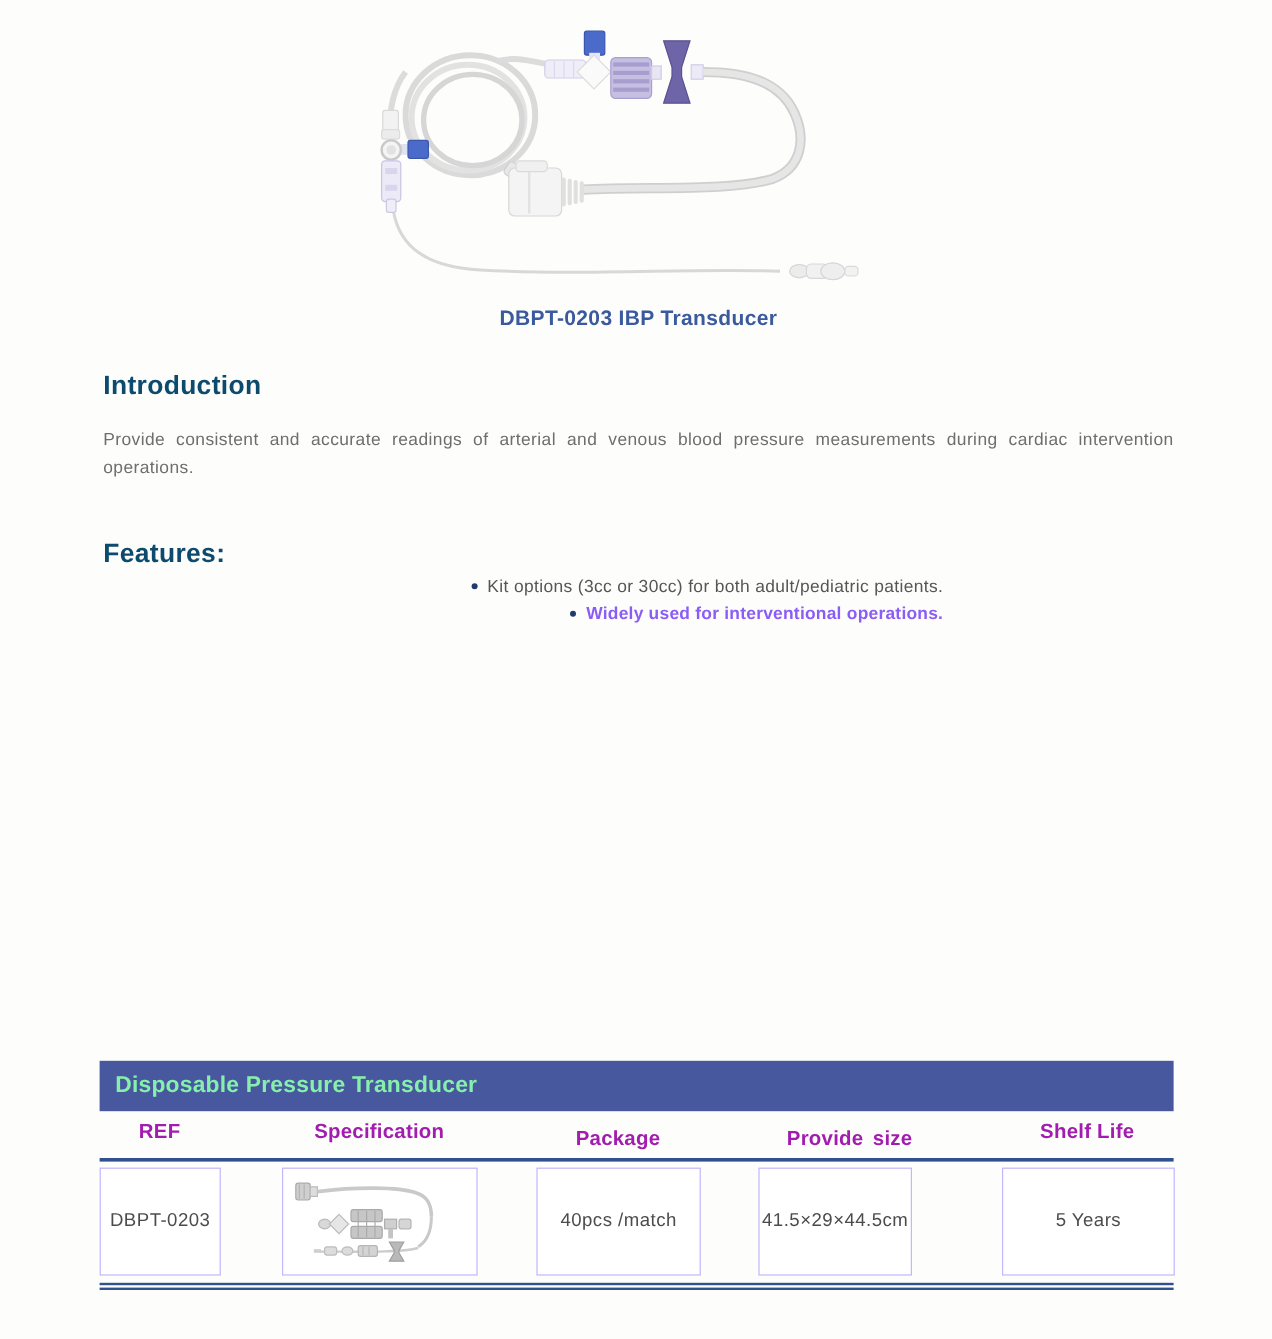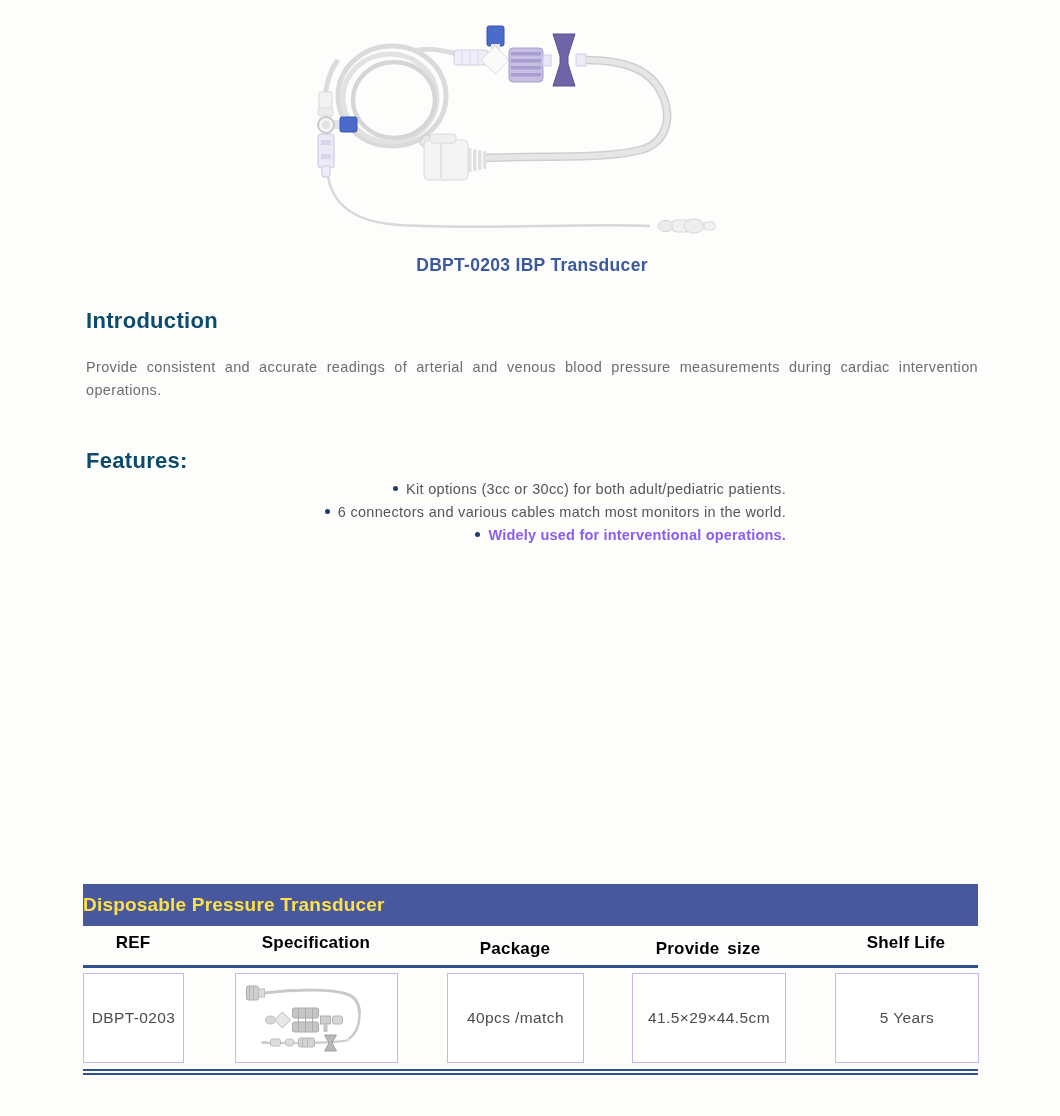--- a/index.html
+++ b/index.html
@@ -34,42 +34,42 @@
     width:5px;height:5px;border-radius:50%;background:#223a72;
     margin-right:8px;flex:0 0 auto;
   }
   .feature-item.bold span.txt{font-weight:bold;color:#8b5cf6;letter-spacing:.2px;}
   
   .spec-table{position:absolute;left:83px;top:884px;width:895px;height:195px;}
   .table-title-bar{
     position:absolute;left:0;top:0;width:895px;height:42px;background:#47589e;
   }
   .table-title-bar .title{
-    display:block;line-height:42px;color:#fde047;
+    display:block;line-height:42px;padding-left:13px;color:#86efac;
     font-size:19px;font-weight:bold;letter-spacing:.2px;
   }
   .col-head{
     position:absolute;transform:translateX(-50%);font-size:17px;
-    font-weight:bold;color:#000000;letter-spacing:.2px;white-space:nowrap;
+    font-weight:bold;color:#a21caf;letter-spacing:.2px;white-space:nowrap;
   }
   #col-ref{left:50px;top:49px;}
   #col-spec{left:233px;top:49px;}
   #col-package{left:432px;top:55px;}
   #col-carton{left:625px;top:55px;word-spacing:3px;}
   #col-shelf{left:823px;top:49px;}
   .head-rule{position:absolute;left:0;top:81px;width:895px;height:3px;background:#31508f;}
   .cell{
     position:absolute;top:89px;height:90px;border:1px solid #c4b5fd;background:#ffffff;
     display:flex;align-items:center;justify-content:center;box-sizing:border-box;
     font-size:15.5px;color:#4c4c4c;letter-spacing:.4px;
   }
   #cell-ref{left:0;width:101px;}
   #cell-spec{left:152px;width:163px;padding:0;}
   #cell-package{left:364px;width:137px;}
-  #cell-carton{left:549px;width:154px;}
+  #cell-carton{left:549px;width:128px;}
   #cell-shelf{left:752px;width:144px;}
   .bottom-rule{
     position:absolute;left:0;top:185px;width:895px;height:6px;box-sizing:border-box;
     border-top:2px solid #31508f;border-bottom:2px solid #31508f;
   }
 </style>
 </head>
 <body>
 
 <div class="photo-wrap">
@@ -145,24 +145,20 @@
 
 <div id="intro-heading" class="sec-heading">Introduction</div>
 <div id="intro-line1" class="intro-line">Provide consistent and accurate readings of arterial and venous blood pressure measurements during cardiac intervention</div>
 <div id="intro-line2" class="intro-line">operations.</div>
 
 <div id="features-heading" class="sec-heading">Features:</div>
 <div class="features-list">
   <div class="feature-item">
     <span class="dot"></span>
     <span class="txt">Kit options (3cc or 30cc) for both adult/pediatric patients.</span>
-  </div>
-  <div class="feature-item">
-    <span class="dot"></span>
-    <span class="txt">6 connectors and various cables match most monitors in the world.</span>
   </div>
   <div class="feature-item bold">
     <span class="dot"></span>
     <span class="txt">Widely used for interventional operations.</span>
   </div>
 </div>
 
 <div class="spec-table">
   <div class="table-title-bar">
     <span class="title">Disposable Pressure Transducer</span>

